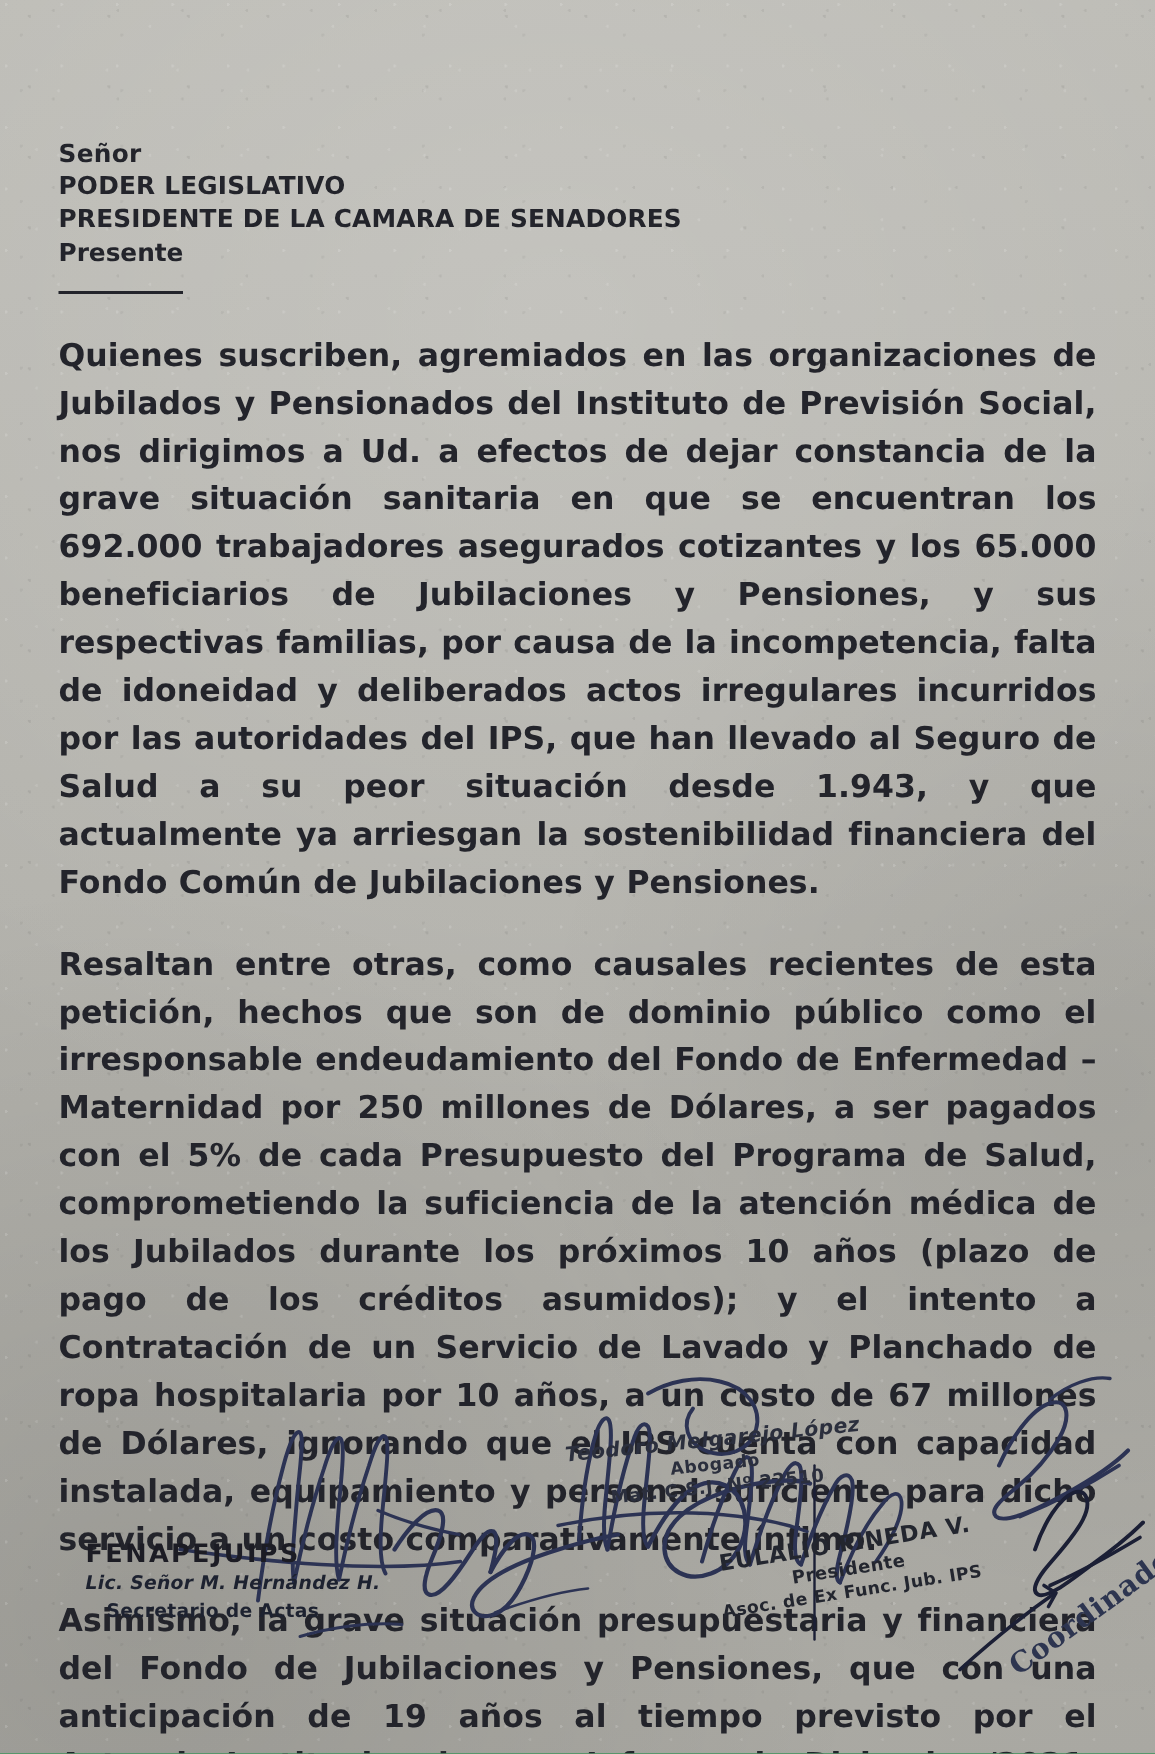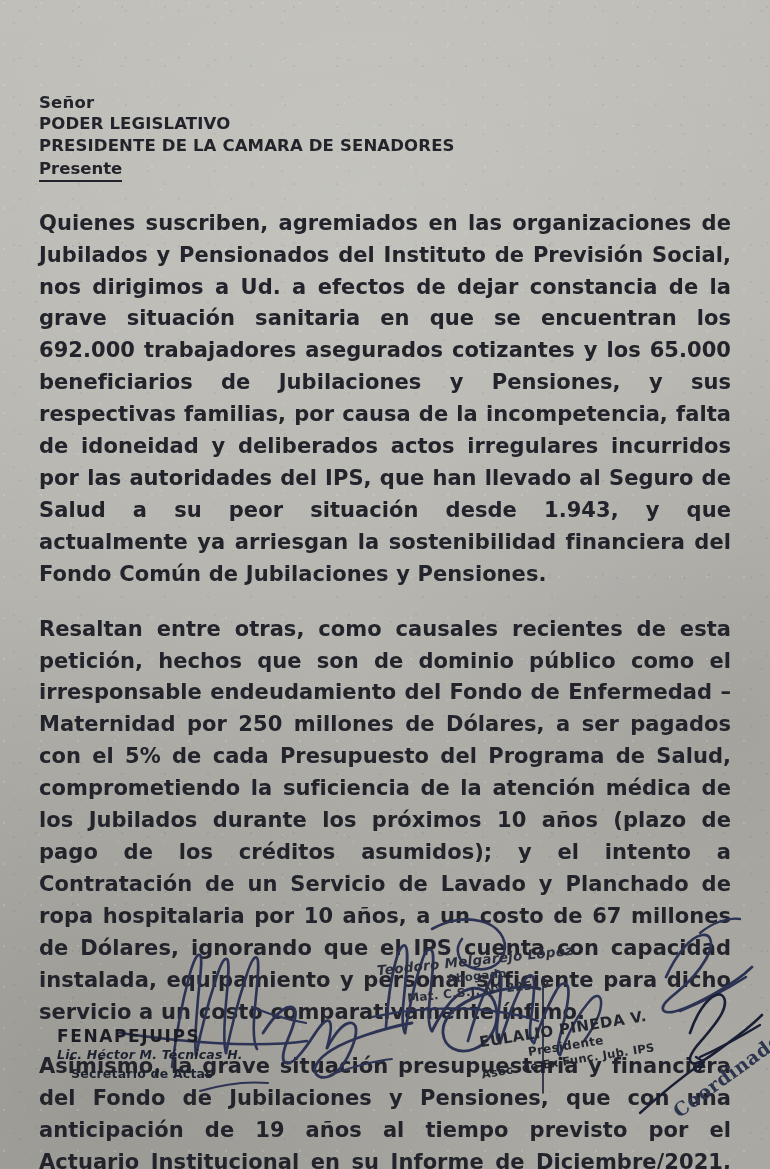--- a/index.html
+++ b/index.html
@@ -65,21 +65,21 @@
     font-size: 16.5px;
     font-weight: 800;
     letter-spacing: .15px;
     display: block;
   }
   .addressee .presente {
     font-size: 16.5px;
     font-weight: 700;
     display: inline-block;
     border-bottom: 2px solid #23242b;
-    padding-bottom: 0px;
+    padding-bottom: 14px;
     margin-top: 2px;
   }
 
   
   .body-text { margin-top: 26px; }
   .body-text p {
     margin: 0 0 23px 0;
     font-size: 21px;
     line-height: 1.52;
     text-align: justify;
@@ -268,21 +268,21 @@
 
       <path class="ink-dk" stroke-width="2.4" d="M640 198 C660 180 682 162 702 148"></path>
       <path class="ink-dk" stroke-width="2.4" d="M696 142 L704 147 L699 156"></path>
 
       <path class="ink" stroke-width="2.0" d="M200 176 C220 170 246 166 268 168"></path>
       <path class="ink" stroke-width="1.8" d="M330 160 C352 152 372 146 392 144"></path>
     </svg>
 
     <div class="stamp blk-left">
       <div class="org">FENAPEJUIPS</div>
-      <div class="nm">Lic. Héctor M. Técnicas H.</div>
+      <div class="nm">Lic. Señor M. Hernández H.</div>
       <div class="rl">Secretario de Actas</div>
     </div>
 
     <div class="stamp blk-center">
       <div class="nm">Teodoro Melgarejo López</div>
       <div class="rl">Abogado</div>
       <div class="mat">Mat. C.S.J. Nº 22510</div>
     </div>
 
     <div class="stamp blk-right">

